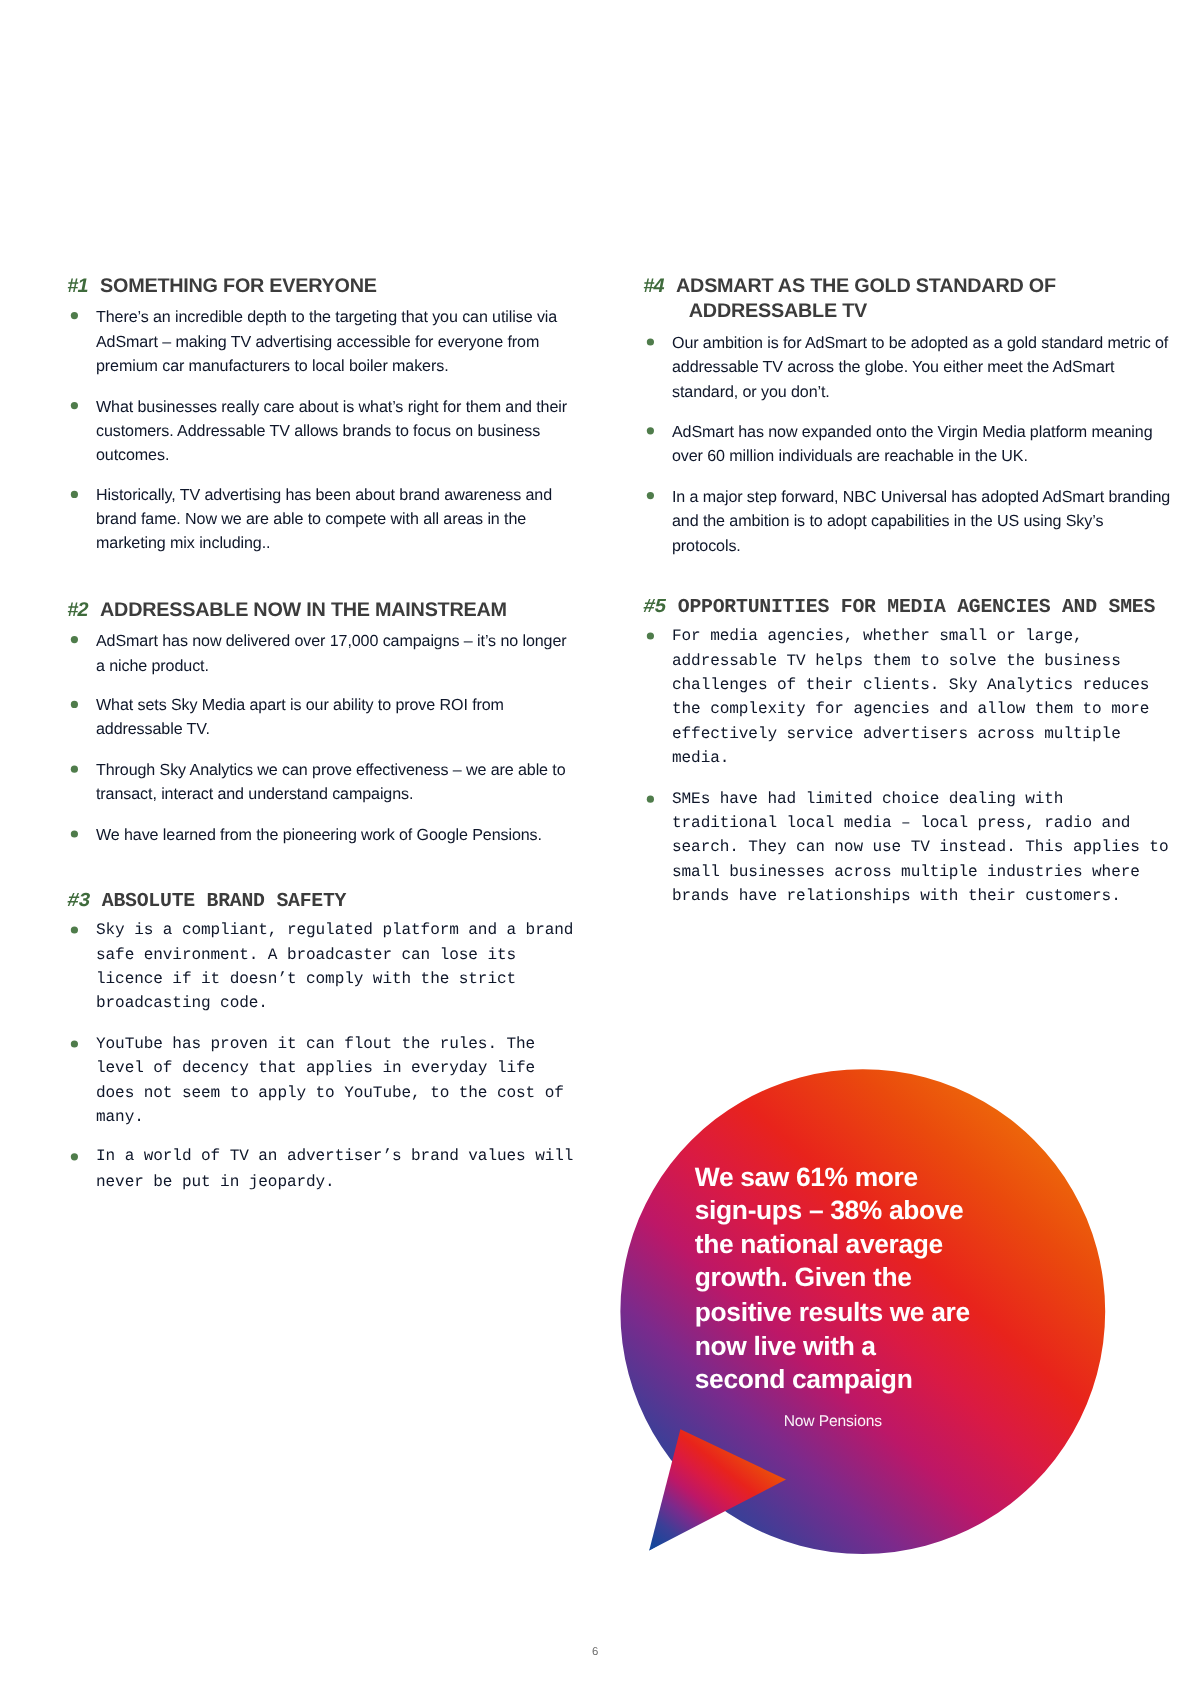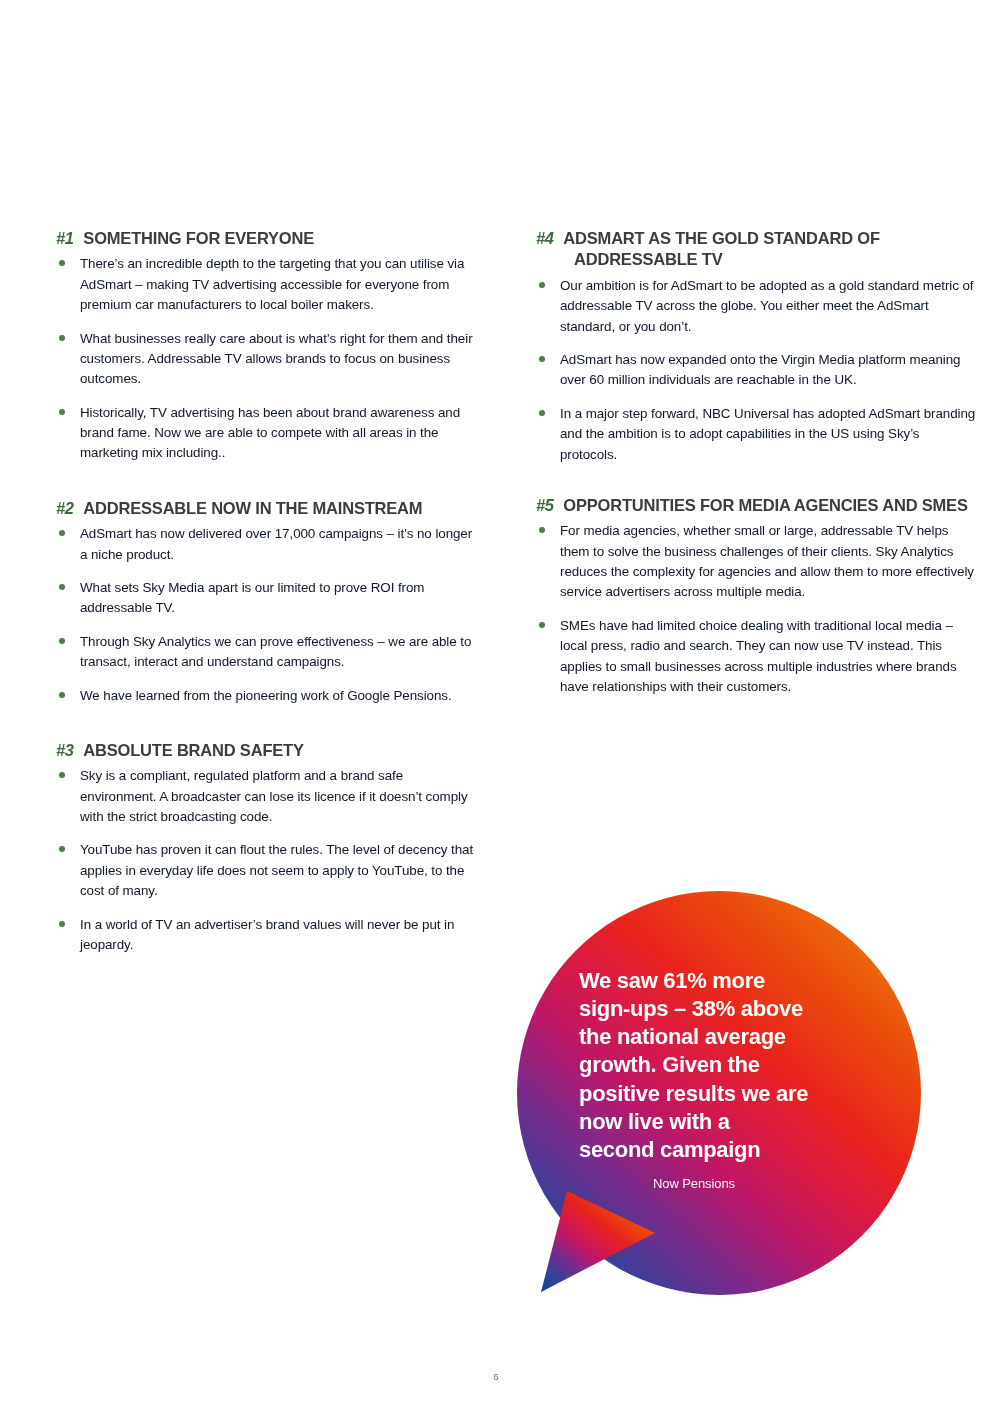--- a/index.html
+++ b/index.html
@@ -33,21 +33,21 @@
     gap: 56px;
   }
   .col {
     width: 424px;
     flex: 0 0 424px;
   }
   .col-right { width: 440px; flex: 0 0 440px; }
 
   
   .section { margin-bottom: 26px; }
-  .section:last-child { margin-bottom: 0; }
+  .section:last-child { margin-bottom: 0; font-family: Liberation Mono, monospace; }
 
   .sec-heading {
     font-size: 16.5px;
     font-weight: bold;
     line-height: 1.30;
     letter-spacing: -0.2px;
     color: #3c3c3c;
     margin: 0 0 5px 0;
     padding-left: 38px;
     text-indent: -38px;
@@ -153,21 +153,21 @@
           <li><span class="dot"></span><span>There’s an incredible depth to the targeting that you can utilise via AdSmart – making TV advertising accessible for everyone from premium car manufacturers to local boiler makers.</span></li>
           <li><span class="dot"></span><span>What businesses really care about is what’s right for them and their customers. Addressable TV allows brands to focus on business outcomes.</span></li>
           <li><span class="dot"></span><span>Historically, TV advertising has been about brand awareness and brand fame. Now we are able to compete with all areas in the marketing mix including..</span></li>
         </ul>
       </div>
 
       <div class="section" style="margin-top:34px;">
         <h2 class="sec-heading"><span class="sec-num">#2</span><span>ADDRESSABLE NOW IN THE MAINSTREAM</span></h2>
         <ul class="bullets">
           <li><span class="dot"></span><span>AdSmart has now delivered over 17,000 campaigns – it’s no longer a niche product.</span></li>
-          <li><span class="dot"></span><span>What sets Sky Media apart is our limited to prove ROI from addressable TV.</span></li>
+          <li><span class="dot"></span><span>What sets Sky Media apart is our ability to prove ROI from addressable TV.</span></li>
           <li><span class="dot"></span><span>Through Sky Analytics we can prove effectiveness – we are able to transact, interact and understand campaigns.</span></li>
           <li><span class="dot"></span><span>We have learned from the pioneering work of Google Pensions.</span></li>
         </ul>
       </div>
 
       <div class="section" style="margin-top:34px;">
         <h2 class="sec-heading"><span class="sec-num">#3</span><span>ABSOLUTE BRAND SAFETY</span></h2>
         <ul class="bullets">
           <li><span class="dot"></span><span>Sky is a compliant, regulated platform and a brand safe environment. A broadcaster can lose its licence if it doesn’t comply with the strict broadcasting code.</span></li>
           <li><span class="dot"></span><span>YouTube has proven it can flout the rules. The level of decency that applies in everyday life does not seem to apply to YouTube, to the cost of many.</span></li>

